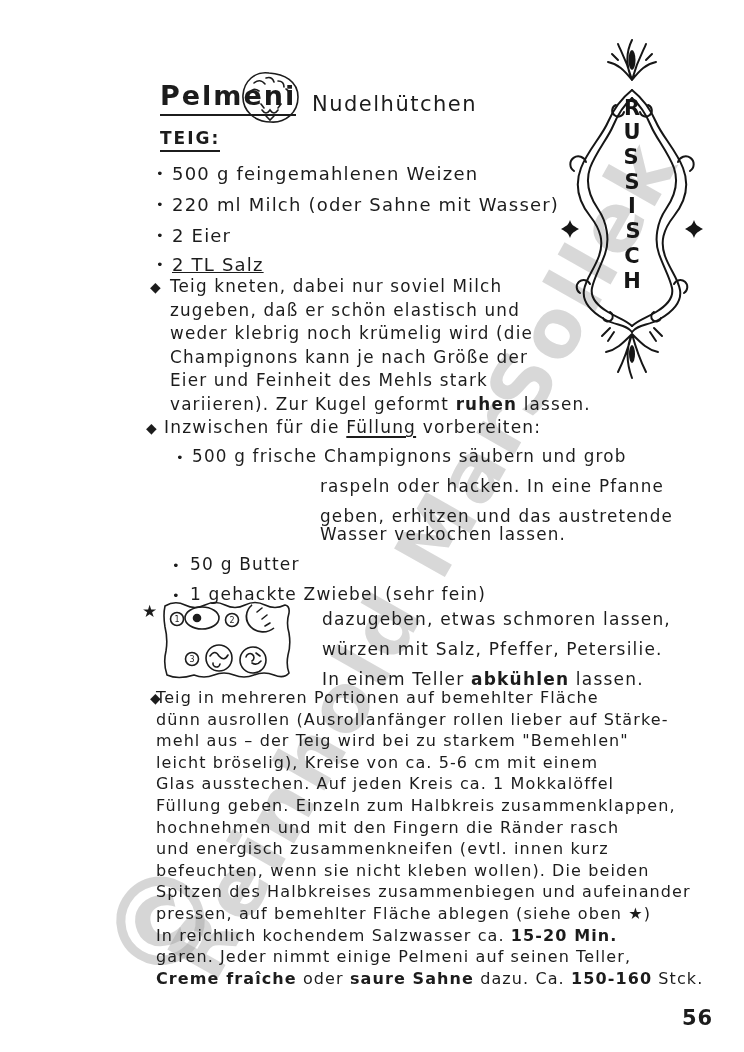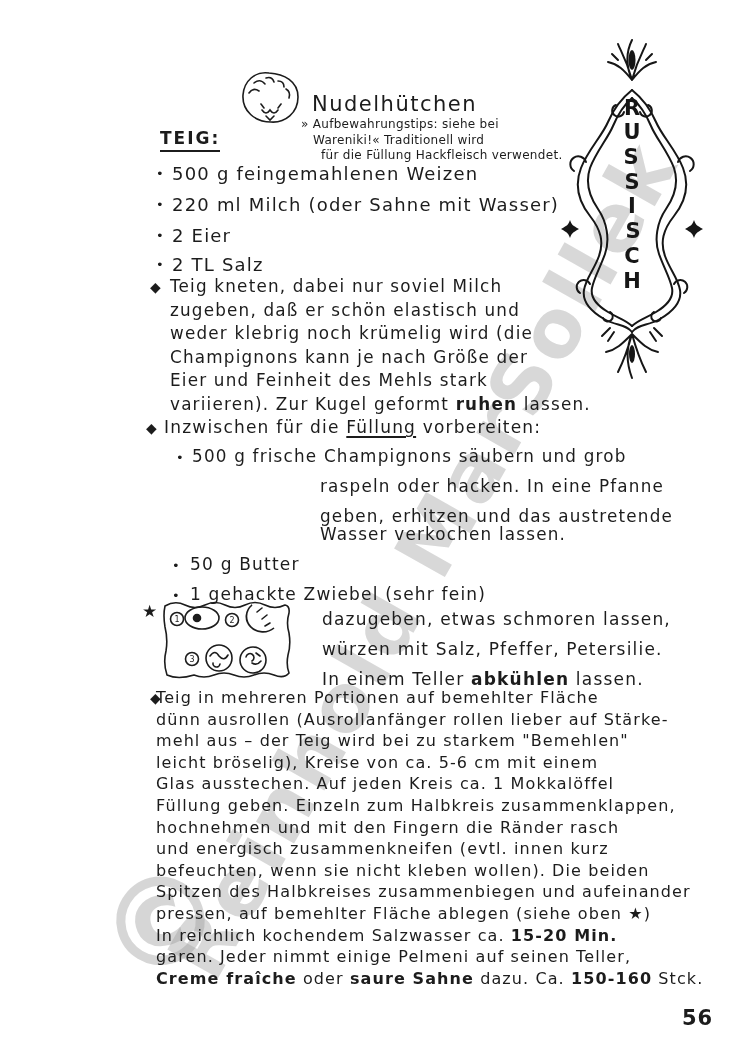--- a/index.html
+++ b/index.html
@@ -58,56 +58,52 @@
 </head>
 <body>
 
 <div id="watermark-layer">
   <div id="wm-copy">©</div>
   <div id="wm-text">Reinhold MarSollek</div>
 </div>
 
 <div id="content">
 
+  <div class="abs" id="recipe-title">Pelmeni</div>
 
   <svg class="abs" style="left:236px;top:68px;" width="70" height="58" viewBox="0 0 70 58">
     <g fill="none" stroke="#1c1c1c" stroke-width="1.6" stroke-linecap="round">
       <path d="M33 5 C19 3 8 13 7 27 C6 43 19 54 35 54 C49 55 62 45 62 29 C62 13 48 6 33 5 Z"></path>
       <path d="M18 15 q6 -5 11 1"></path>
       <path d="M30 10 q6 -2 8 4"></path>
       <path d="M42 13 q6 0 6 6"></path>
       <path d="M13 25 q4 -6 10 -2"></path>
       <path d="M50 21 q5 3 3 9"></path>
       <path d="M25 36 l3 4"></path>
       <path d="M45 36 l-3 4"></path>
       <path d="M26 42 q4 6 8 0 q4 6 8 0"></path>
       <path d="M30 48 l4 4 l4 -4"></path>
     </g>
   </svg>
 
   <div class="abs" id="subtitle">Nudelhütchen</div>
 
-  <div class="abs" id="storage-note">
-    <div class="nline1">» Aufbewahrungstips: siehe bei</div>
-    <div class="nline2">Wareniki!« Traditionell wird</div>
-    <div class="nline3">für die Füllung Hackfleisch verwendet.</div>
-  </div>
 
   <div class="abs" id="teig-heading">TEIG:</div>
 
   <div class="abs ing-row" style="top:163px;">
     <span class="blt">•</span><span>500 g feingemahlenen Weizen</span>
   </div>
   <div class="abs ing-row" style="top:194px;">
     <span class="blt">•</span><span>220 ml Milch (oder Sahne mit Wasser)</span>
   </div>
   <div class="abs ing-row" style="top:225px;">
     <span class="blt">•</span><span>2 Eier</span>
   </div>
-  <div class="abs ing-row" style="top:254px;">
+  <div class="abs ing-row" style="top:254px;text-decoration:underline;">
     <span class="blt">•</span><span>2 TL Salz</span>
   </div>
 
   <div class="abs step-marker" style="left:150px;top:279px;">◆</div>
   <div class="abs" id="dough-step-lines">
       <div class="tline"><span>Teig kneten, dabei nur soviel Milch</span></div>
       <div class="tline"><span>zugeben, daß er schön elastisch und</span></div>
       <div class="tline"><span>weder klebrig noch krümelig wird (die</span></div>
       <div class="tline"><span>Champignons kann je nach Größe der</span></div>
       <div class="tline"><span>Eier und Feinheit des Mehls stark</span></div>

